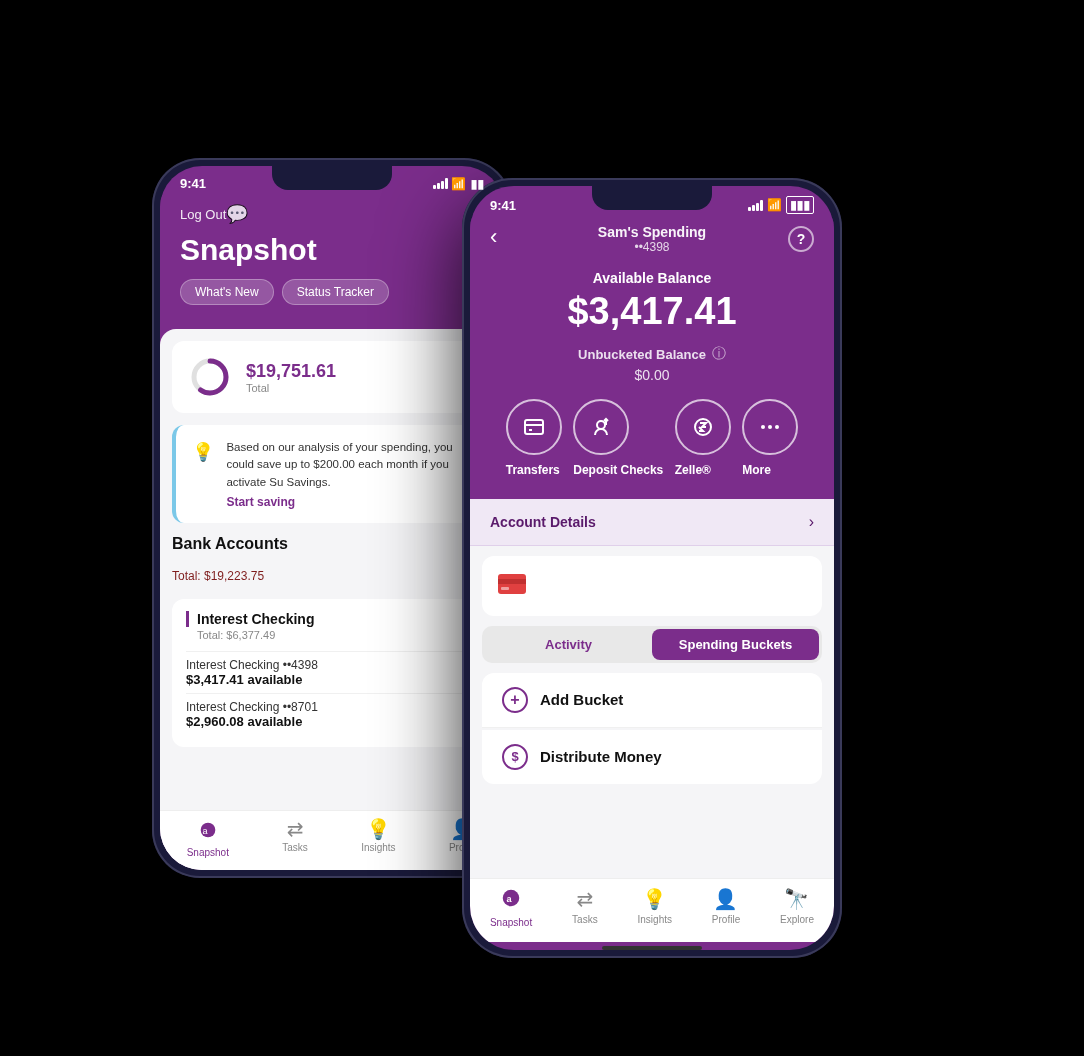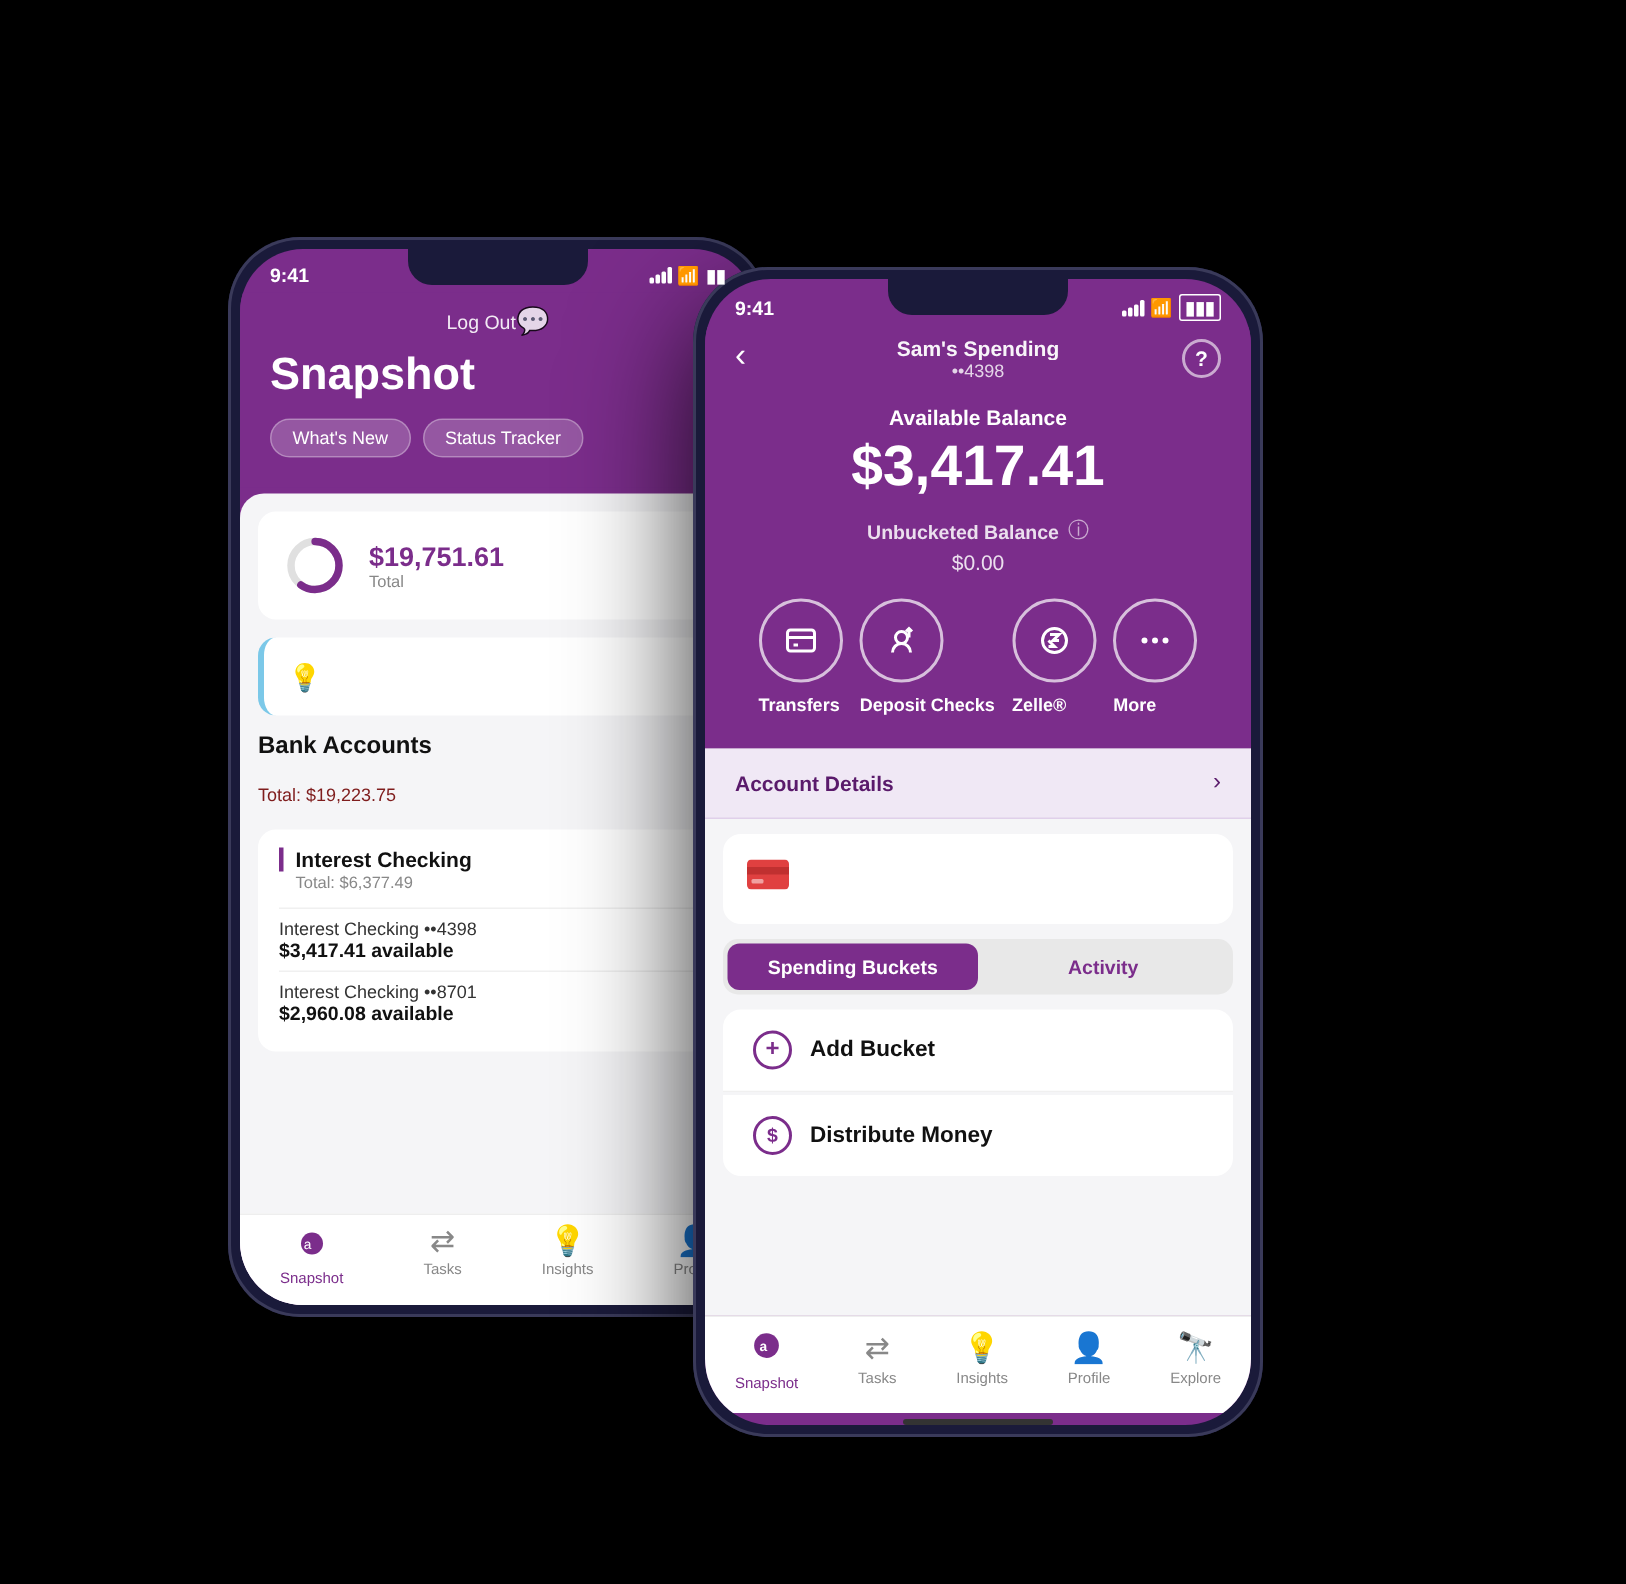--- a/index.html
+++ b/index.html
@@ -110,21 +110,21 @@
 
     .back-purple-section {
       background: #7b2d8b;
       padding: 8px 20px 16px;
       flex-shrink: 0;
     }
 
     .log-out-row {
       display: flex;
       align-items: center;
-      justify-content: center;
+      justify-content: flex-start;
       margin-bottom: 8px;
     }
 
     .log-out-text {
       color: white;
       font-size: 13px;
       opacity: 0.9;
     }
 
     .snapshot-title {
@@ -661,20 +661,24 @@
               <circle cx="22" cy="22" r="16" fill="none" stroke="#7b2d8b" stroke-width="5" stroke-dasharray="60 40" stroke-dashoffset="25" stroke-linecap="round"></circle>
             </svg>
             <div class="balance-info">
               <div class="amount">$19,751.61</div>
               <div class="label">Total</div>
             </div>
           </div>
 
           <div class="savings-card">
             <div class="bulb-icon">💡</div>
+            <div>
+              <div class="savings-text">Based on our analysis of your spending, you could save up to $200.00 each month if you activate Su Savings.</div>
+              <div class="start-saving">Start saving</div>
+            </div>
           </div>
 
           <div class="bank-accounts-section">
             <div class="bank-accounts-title">Bank Accounts</div>
             <div class="bank-accounts-subtitle">Total: $19,223.75</div>
             <div class="account-card">
               <div class="account-card-title">Interest Checking</div>
               <div class="account-card-subtitle">Total: $6,377.49</div>
               <div class="account-row">
                 <div class="account-row-name">Interest Checking ••4398</div>
@@ -814,22 +818,22 @@
             <span class="card-icon">
               <svg width="28" height="20" viewBox="0 0 28 20">
                 <rect width="28" height="20" rx="3" fill="#e04040"></rect>
                 <rect y="5" width="28" height="5" fill="#c03030"></rect>
                 <rect x="3" y="13" width="8" height="3" rx="1" fill="rgba(255,255,255,0.5)"></rect>
               </svg>
             </span>
           </div>
 
           <div class="tabs-row">
+            <div class="tab-btn inactive">Activity</div>
             <div class="tab-btn active">Spending Buckets</div>
-            <div class="tab-btn inactive">Activity</div>
           </div>
 
           <div class="bucket-action-row">
             <div class="plus-circle">+</div>
             <span class="bucket-action-text">Add Bucket</span>
           </div>
 
           <div class="bucket-action-row2">
             <div class="dollar-circle">$</div>
             <span class="bucket-action-text">Distribute Money</span>

